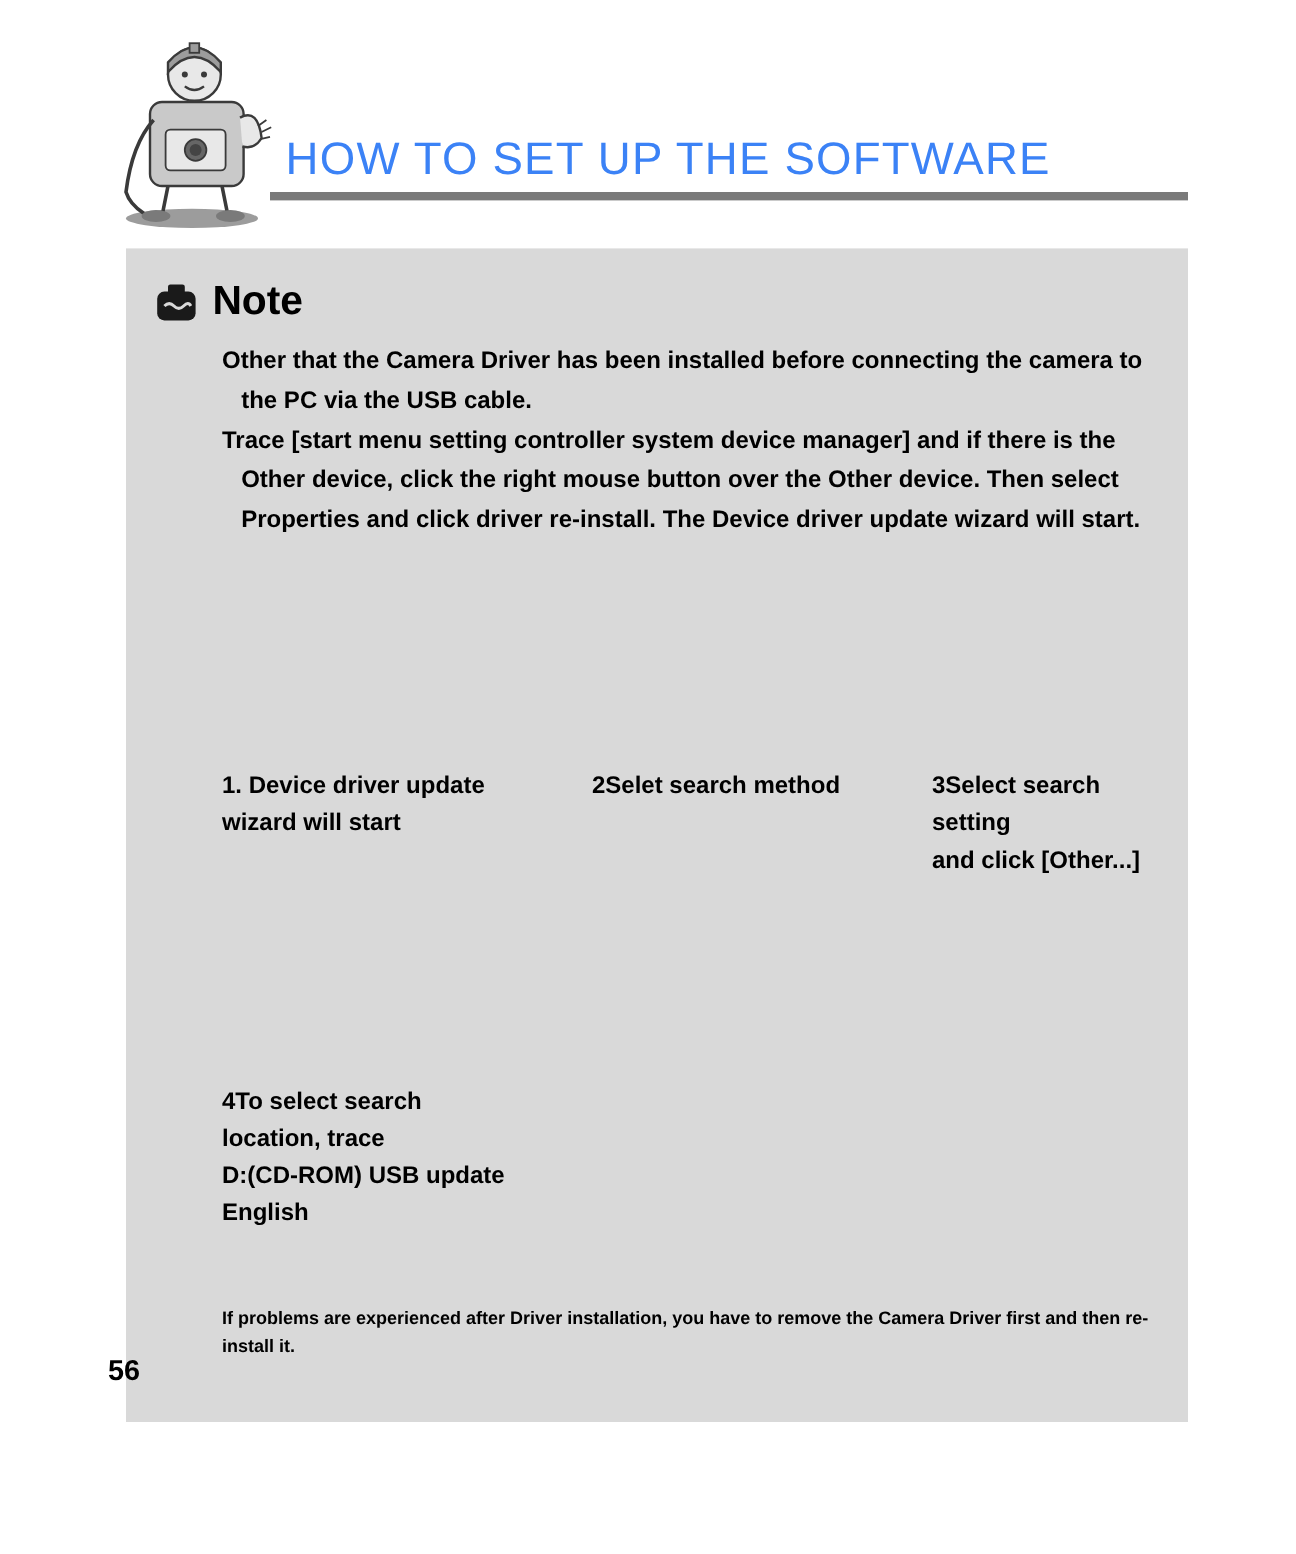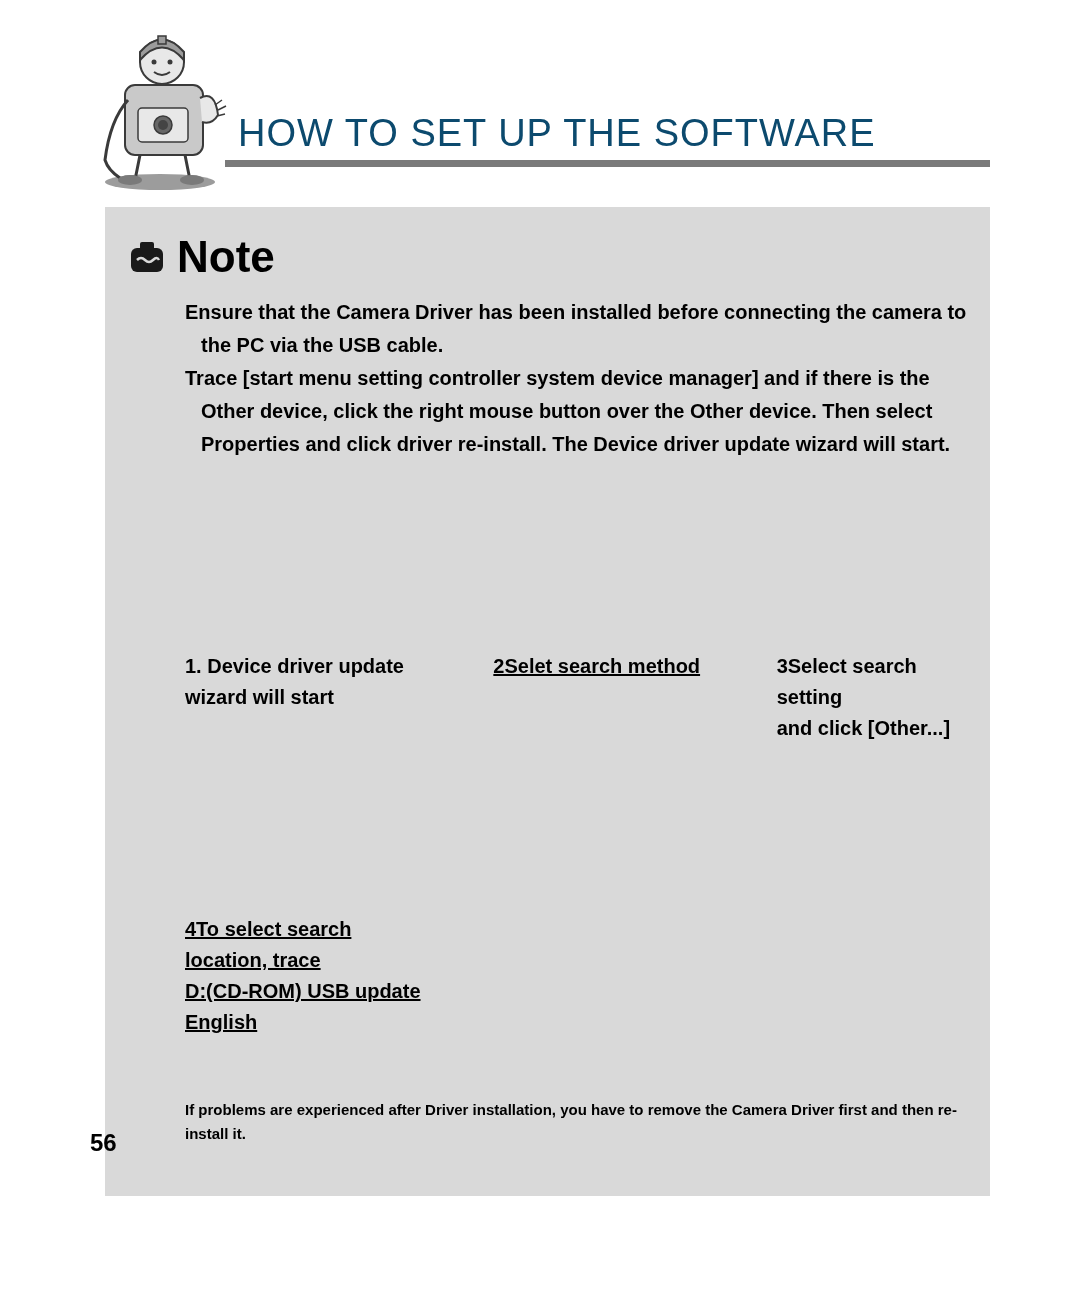--- a/index.html
+++ b/index.html
@@ -28,21 +28,21 @@
     .mascot svg {
       width: 100%;
       height: 100%;
     }
     .title {
       font-size: 38px;
       font-weight: 400;
       letter-spacing: 1px;
       padding-left: 8px;
       padding-bottom: 35px;
-      color: #0c4a6e;
+      color: #3b82f6;
     }
     .rule {
       margin: 0 90px 0 225px;
       height: 7px;
       background: #7a7a7a;
       margin-top: -30px;
     }
     .note-box {
       margin: 40px 90px 0 105px;
       background: #d9d9d9;
@@ -52,21 +52,21 @@
       display: flex;
       align-items: center;
       gap: 8px;
       margin-bottom: 14px;
     }
     .note-icon {
       width: 44px;
       height: 38px;
     }
     .note-label {
-      font-size: 44px;
+      font-size: 34px;
       font-weight: bold;
       color: #000;
     }
     .note-body {
       padding-left: 60px;
       font-size: 20px;
       line-height: 1.65;
       font-weight: bold;
       color: #000;
     }
@@ -89,21 +89,20 @@
       padding-right: 10px;
       padding-top: 20px;
       font-size: 20px;
       font-weight: bold;
     }
     .step-cell {
       line-height: 1.55;
     }
     .step-right {
       padding-left: 40px;
-      text-decoration: underline;
     }
     .final-note {
       padding-left: 60px;
       padding-right: 10px;
       padding-top: 60px;
       font-size: 15px;
       line-height: 1.6;
       font-weight: bold;
     }
     .page-num {
@@ -148,21 +147,21 @@
     <span class="note-icon">
       <svg viewBox="0 0 44 38">
         <rect x="6" y="10" width="32" height="24" rx="6" fill="#1a1a1a"></rect>
         <rect x="15" y="4" width="14" height="8" rx="2" fill="#1a1a1a"></rect>
         <path d="M12 22 Q16 18 20 22 Q24 26 28 22 Q32 18 34 22" fill="none" stroke="#d9d9d9" stroke-width="2.5"></path>
       </svg>
     </span>
     <span class="note-label">Note</span>
   </div>
   <div class="note-body">
-    <p class="bullet-para">Ensure that the Camera Driver has been installed before connecting the camera to the PC via the USB cable.</p>
+    <p class="bullet-para">Other that the Camera Driver has been installed before connecting the camera to the PC via the USB cable.</p>
     <p class="bullet-para">Trace [start menu    setting     controller    system     device manager] and if there is the Other device, click the right mouse button over the Other device. Then select Properties and click driver re-install. The Device driver update wizard will start.</p>
   </div>
 
   <div class="gap-block"></div>
 
   <div class="steps-grid">
     <div class="step-cell">
       <span>1. Device driver update wizard will start</span>
     </div>
     <div class="step-cell step-right">

